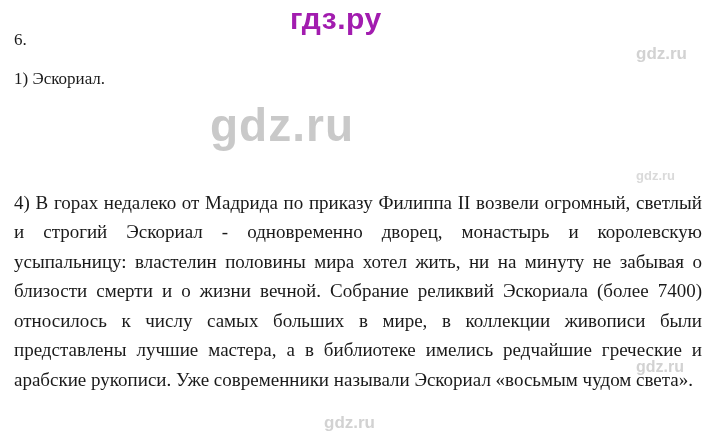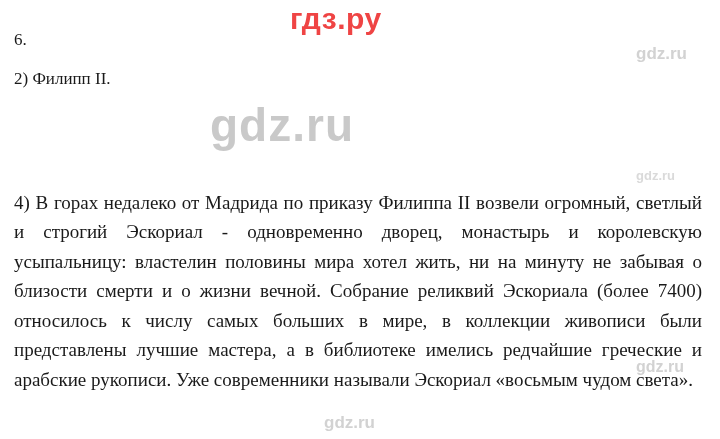--- a/index.html
+++ b/index.html
@@ -22,21 +22,21 @@
   }
 
   
   .site-logo {
     position: absolute;
     top: 2px;
     left: 290px;
     font-family: "Liberation Sans", sans-serif;
     font-size: 30px;
     font-weight: bold;
-    color: #ef4444;
+    color: #a21caf;
     letter-spacing: 0.5px;
   }
 
   
   .watermark-big {
     position: absolute;
     top: 98px;
     left: 210px;
     font-family: "Liberation Sans", sans-serif;
     font-size: 46px;
@@ -106,21 +106,21 @@
   <div class="watermark-small wm-2">gdz.ru</div>
 
   <div class="watermark-small wm-3">gdz.ru</div>
 
   <div class="watermark-small wm-4">gdz.ru</div>
 
   <div class="content">
 
     <p class="item-number">6.</p>
 
+    <p class="answer-line">1) Эскориал.</p>
 
-    <p class="answer-line">2) Филипп II.</p>
 
 
     <p class="para para-indent">4) В горах недалеко от Мадрида по приказу Филиппа II возвели огромный, светлый и строгий Эскориал - одновременно дворец, монастырь и королевскую усыпальницу: властелин половины мира хотел жить, ни на минуту не забывая о близости смерти и о жизни вечной. Собрание реликвий Эскориала (более 7400) относилось к числу самых больших в мире, в коллекции живописи были представлены лучшие мастера, а в библиотеке имелись редчайшие греческие и арабские рукописи. Уже современники называли Эскориал «восьмым чудом света».</p>
 
   </div>
 
 </div>
 
 </body></html>

